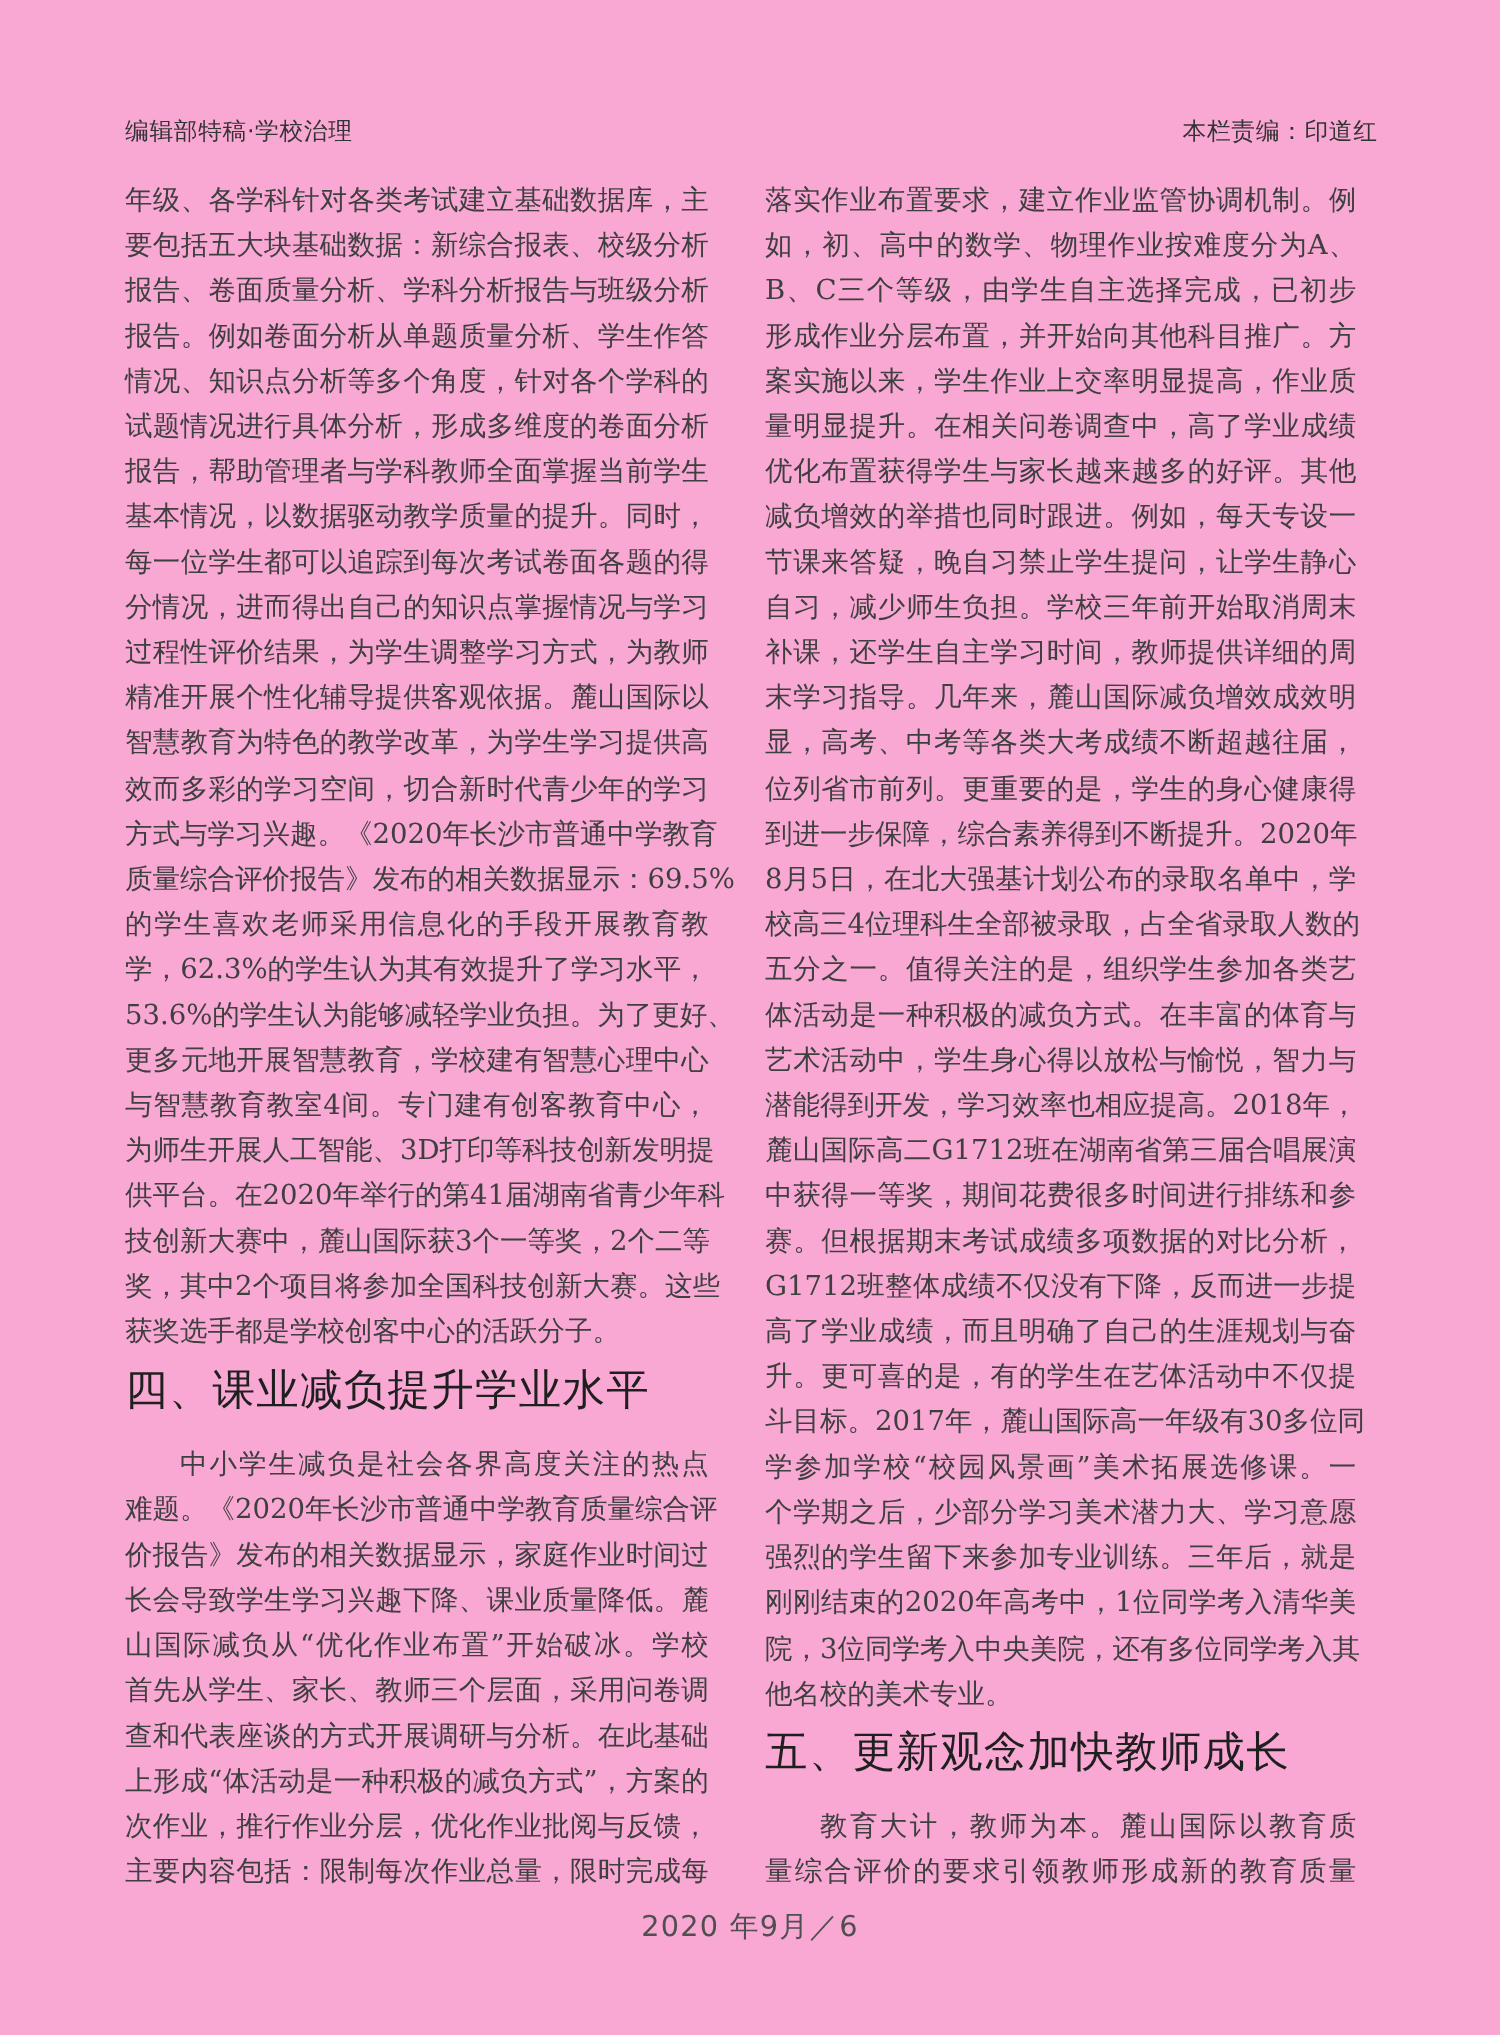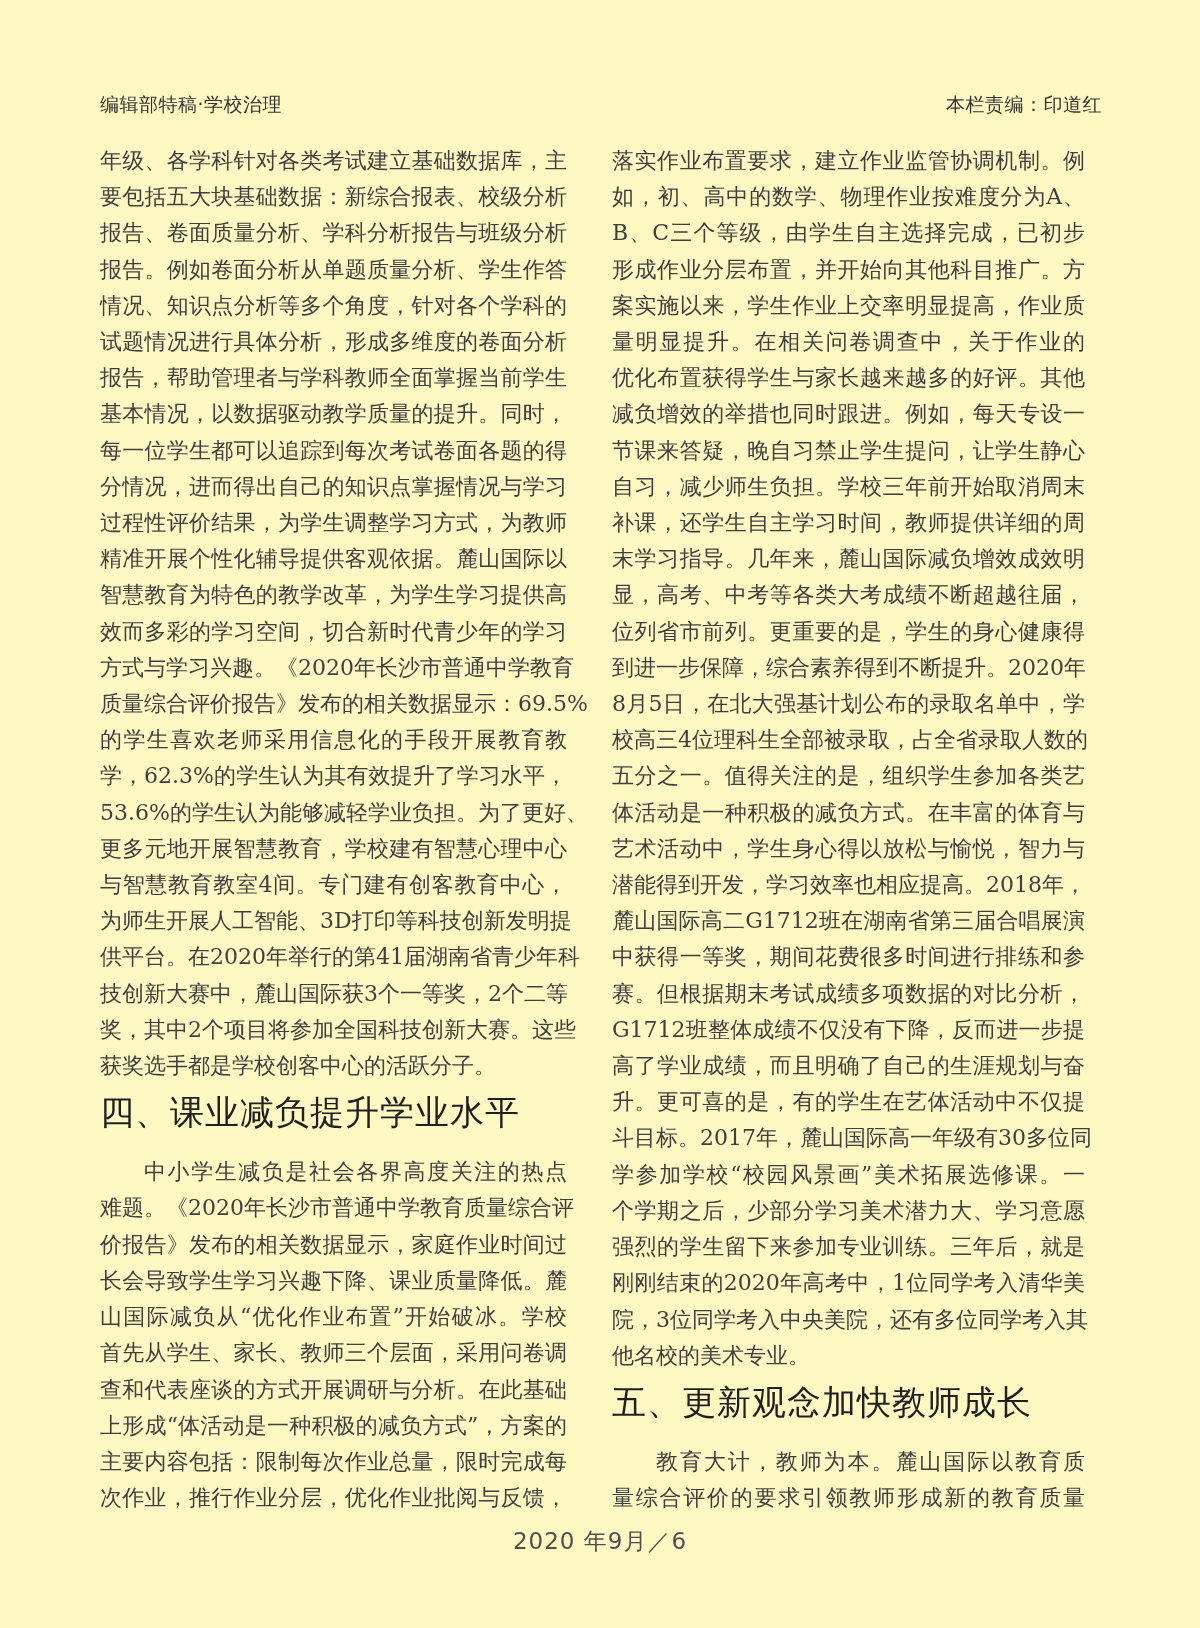--- a/index.html
+++ b/index.html
@@ -1,21 +1,21 @@
 <!DOCTYPE html>
 <html lang="zh"><head>
 <meta charset="utf-8">
 <style>
   html, body { margin: 0; padding: 0; background: #e8e8e8; }
   .page {
     position: relative;
     width: 1200px;
     height: 1628px;
     margin: 0 auto;
-    background: #fef9c3;
+    background: #f9a8d4;
     overflow: hidden;
     font-family: "DejaVu Serif", serif;
   }
   
   .page-header {
     position: absolute;
     top: 92px;
     left: 100px;
     right: 98px;
     display: flex;
@@ -108,33 +108,33 @@
     <div class="section-heading">四、课业减负提升学业水平</div>
     <div class="para indent-first">
         <div class="line">中小学生减负是社会各界高度关注的热点</div>
         <div class="line">难题。《2020年长沙市普通中学教育质量综合评</div>
         <div class="line">价报告》发布的相关数据显示，家庭作业时间过</div>
         <div class="line">长会导致学生学习兴趣下降、课业质量降低。麓</div>
         <div class="line">山国际减负从“优化作业布置”开始破冰。学校</div>
         <div class="line">首先从学生、家长、教师三个层面，采用问卷调</div>
         <div class="line">查和代表座谈的方式开展调研与分析。在此基础</div>
         <div class="line">上形成“体活动是一种积极的减负方式”，方案的</div>
+        <div class="line line-last">次作业，推行作业分层，优化作业批阅与反馈，</div>
         <div class="line">主要内容包括：限制每次作业总量，限时完成每</div>
-        <div class="line line-last">次作业，推行作业分层，优化作业批阅与反馈，</div>
       </div>
   </div>
 
   <div class="column column-right">
     <div class="para short-last">
         <div class="line">落实作业布置要求，建立作业监管协调机制。例</div>
         <div class="line">如，初、高中的数学、物理作业按难度分为A、</div>
         <div class="line">B、C三个等级，由学生自主选择完成，已初步</div>
         <div class="line">形成作业分层布置，并开始向其他科目推广。方</div>
         <div class="line">案实施以来，学生作业上交率明显提高，作业质</div>
-        <div class="line">量明显提升。在相关问卷调查中，关于作业的</div>
+        <div class="line">量明显提升。在相关问卷调查中，高了学业成绩</div>
         <div class="line">优化布置获得学生与家长越来越多的好评。其他</div>
         <div class="line">减负增效的举措也同时跟进。例如，每天专设一</div>
         <div class="line">节课来答疑，晚自习禁止学生提问，让学生静心</div>
         <div class="line">自习，减少师生负担。学校三年前开始取消周末</div>
         <div class="line">补课，还学生自主学习时间，教师提供详细的周</div>
         <div class="line">末学习指导。几年来，麓山国际减负增效成效明</div>
         <div class="line">显，高考、中考等各类大考成绩不断超越往届，</div>
         <div class="line">位列省市前列。更重要的是，学生的身心健康得</div>
         <div class="line">到进一步保障，综合素养得到不断提升。2020年</div>
         <div class="line">8月5日，在北大强基计划公布的录取名单中，学</div>

